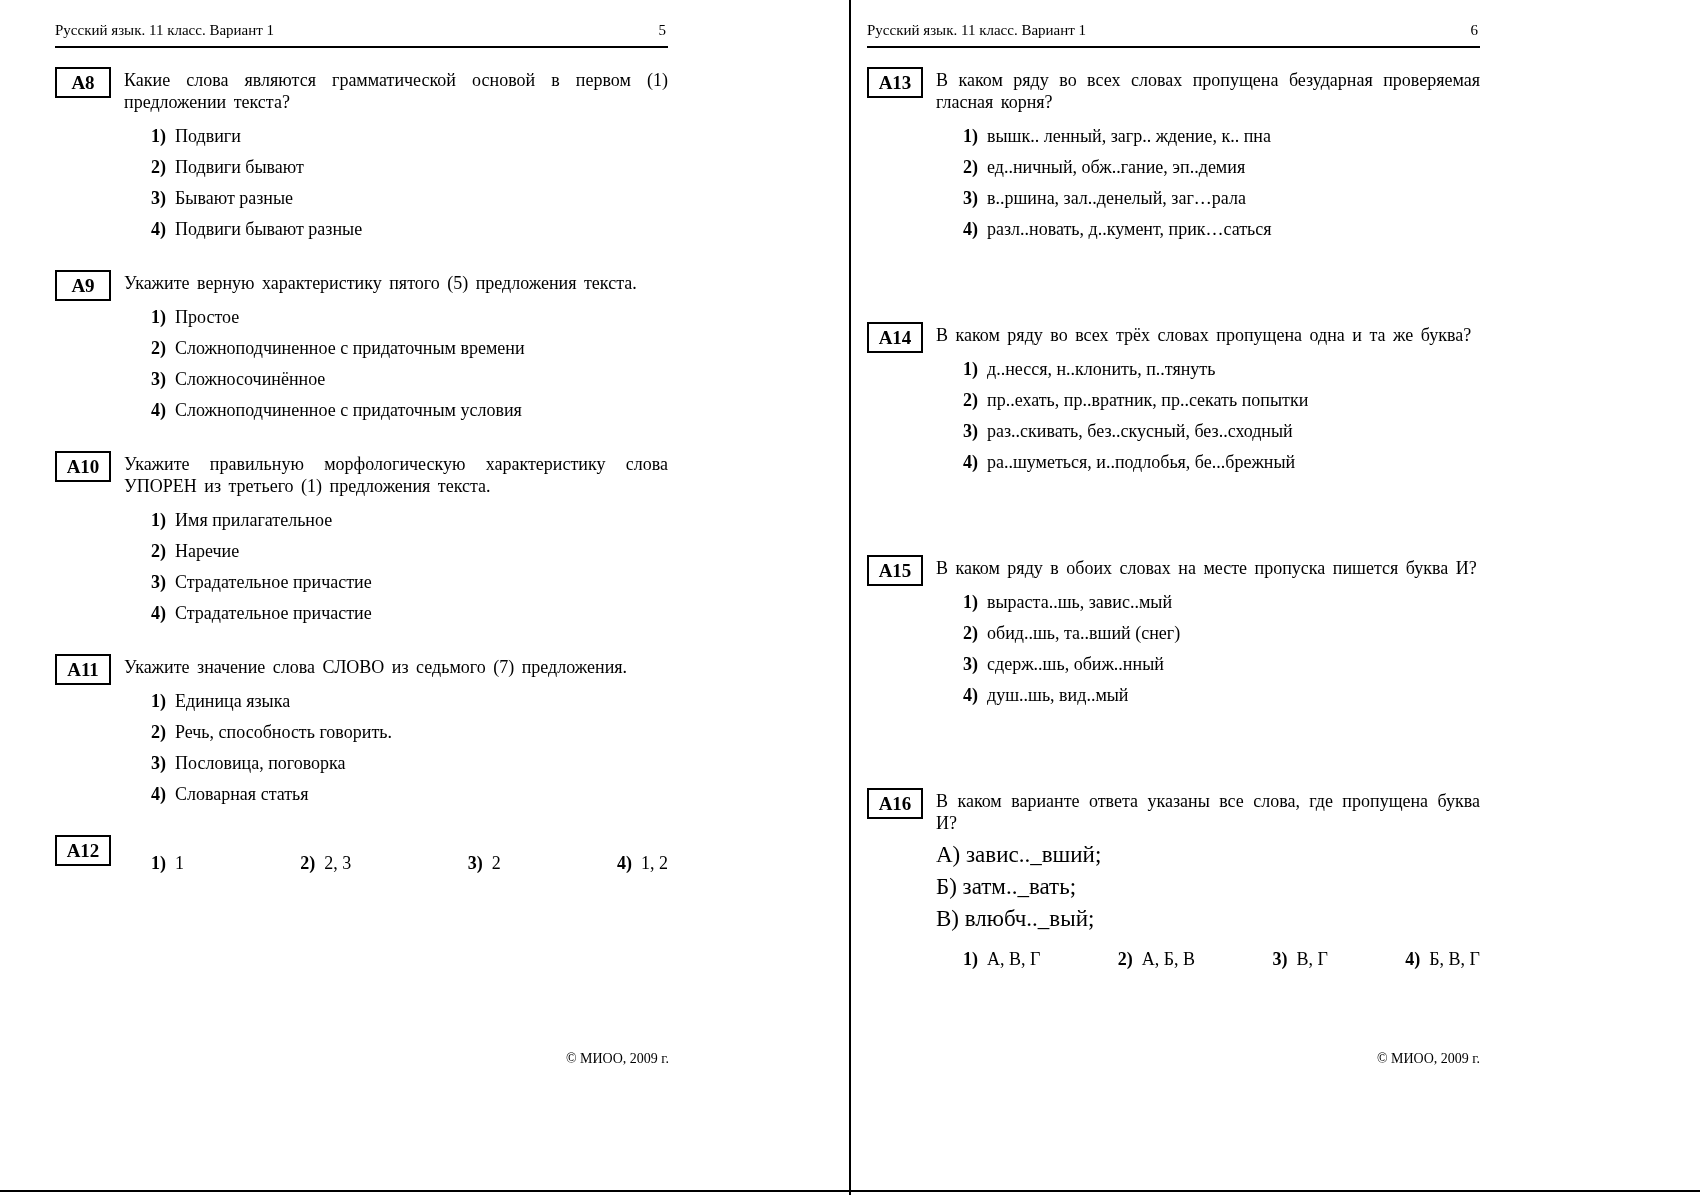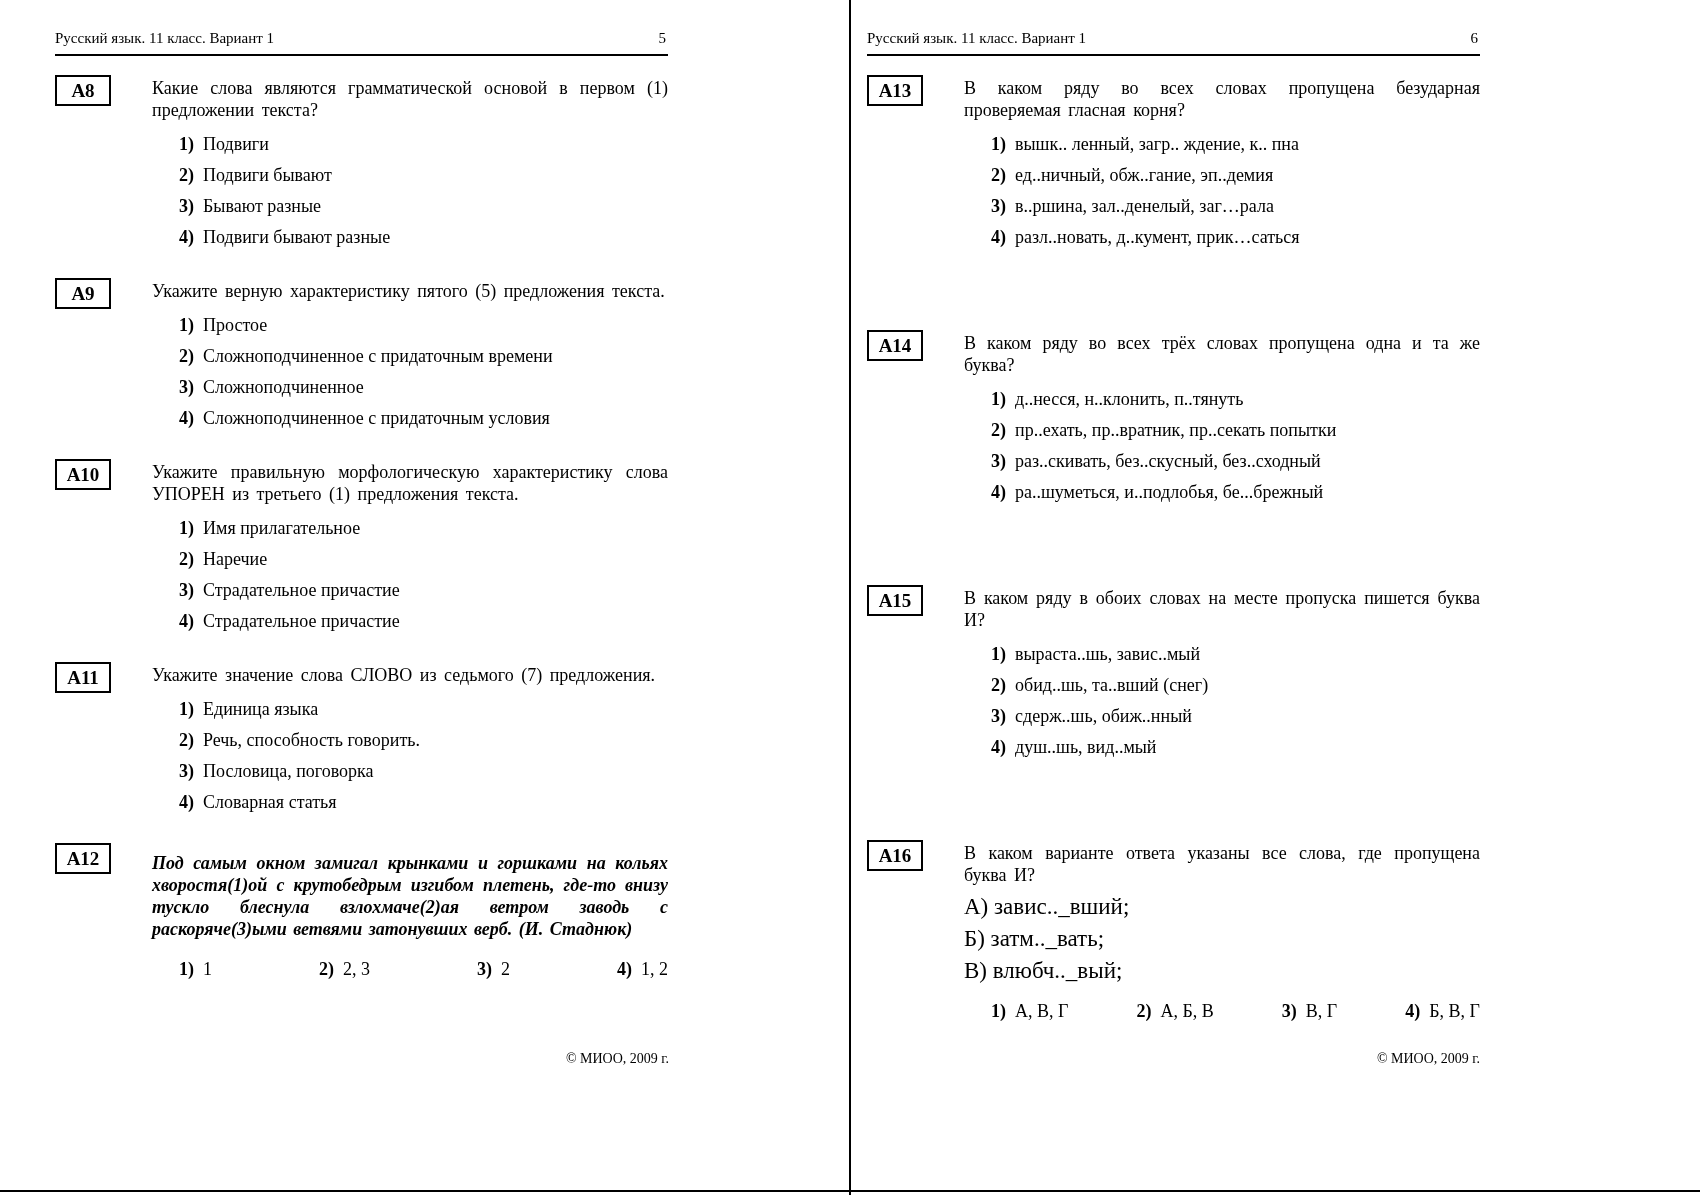--- a/index.html
+++ b/index.html
@@ -1,27 +1,27 @@
 <!DOCTYPE html>
 <html><head>
 <meta charset="utf-8">
 <style>
   *{margin:0;padding:0;box-sizing:border-box;}
   html,body{background:#ffffff;}
   .sheet{position:relative;width:1700px;height:1195px;background:#fff;display:flex;
          font-family:"Liberation Serif",serif;color:#000;overflow:hidden;}
   .sheet::after{content:"";position:absolute;left:0;right:0;bottom:3px;border-bottom:2px solid #000;}
-  .page{position:relative;height:1195px;flex:0 0 849px;padding-top:24px;}
+  .page{position:relative;height:1195px;flex:0 0 849px;padding-top:16px;}
   .page-left{padding-left:55px;padding-right:181px;}
   .page-right{padding-left:16px;padding-right:220px;}
   .divider{flex:0 0 2px;background:#000;}
   .page-header{display:flex;justify-content:space-between;align-items:baseline;
                font-size:15px;padding:6px 2px 7px 0;border-bottom:2px solid #000;}
   .questions{padding-top:18px;}
-  .question{display:flex;margin-bottom:20px;gap:28px;}
+  .question{display:flex;margin-bottom:20px;}
   .page-right .question{margin-bottom:72px;}
   .q-label{flex:0 0 56px;height:31px;margin-top:1px;border:2px solid #000;display:flex;
            align-items:center;justify-content:center;font-weight:bold;font-size:19px;}
   .q-body{flex:1;min-width:0;margin-left:13px;}
   .q-text{font-size:18px;line-height:22px;text-align:justify;word-spacing:3px;margin-top:3px;}
   .q-passage{font-size:18px;line-height:22px;text-align:justify;font-weight:bold;
              font-style:italic;margin-top:10px;word-spacing:2px;}
   .q-item{font-size:23px;line-height:22px;margin-top:10px;}
   .q-options{margin:12px 0 0 27px;}
   .q-options.row{display:flex;justify-content:space-between;max-width:520px;margin-top:18px;}
@@ -75,21 +75,21 @@
               <div class="option">
                 <span class="opt-num">1)</span>
                 <span class="opt-text">Простое</span>
               </div>
               <div class="option">
                 <span class="opt-num">2)</span>
                 <span class="opt-text">Сложноподчиненное с придаточным времени</span>
               </div>
               <div class="option">
                 <span class="opt-num">3)</span>
-                <span class="opt-text">Сложноподчиненное</span>
+                <span class="opt-text">Сложносочинённое</span>
               </div>
               <div class="option">
                 <span class="opt-num">4)</span>
                 <span class="opt-text">Сложноподчиненное с придаточным условия</span>
               </div>
             </div>
           </div>
         </section>
         <section class="question">
           <div class="q-label">А10</div>
@@ -135,21 +135,20 @@
               <div class="option">
                 <span class="opt-num">4)</span>
                 <span class="opt-text">Словарная статья</span>
               </div>
             </div>
           </div>
         </section>
         <section class="question">
           <div class="q-label">А12</div>
           <div class="q-body">
-            <p class="q-passage">Под самым окном замигал крынками и горшками на кольях хворостя(1)ой с крутобедрым изгибом плетень, где-то внизу тускло блеснула взлохмаче(2)ая ветром заводь с раскоряче(3)ыми ветвями затонувших верб. (И. Стаднюк)</p>
             <div class="q-options row">
               <div class="option">
                 <span class="opt-num">1)</span>
                 <span class="opt-text">1</span>
               </div>
               <div class="option">
                 <span class="opt-num">2)</span>
                 <span class="opt-text">2, 3</span>
               </div>
               <div class="option">

